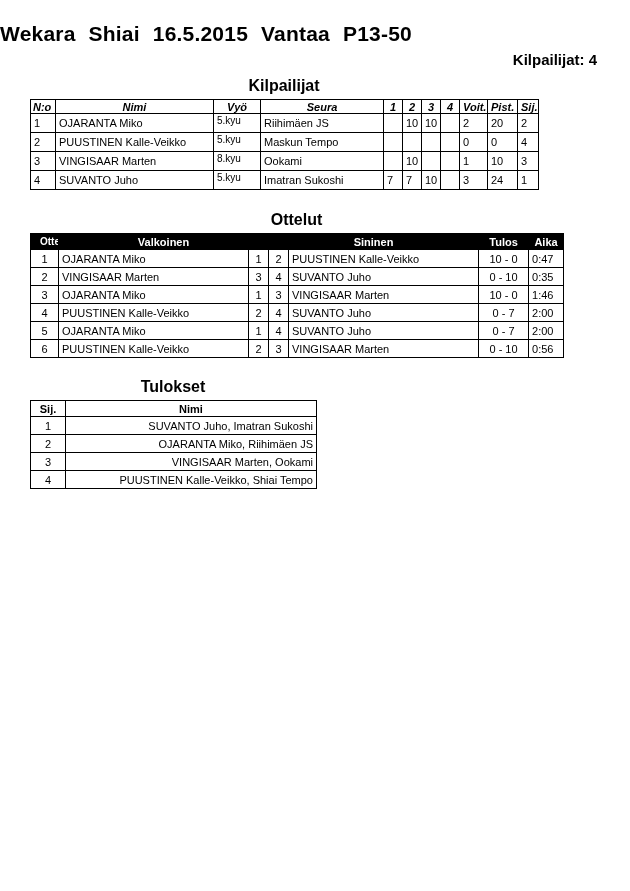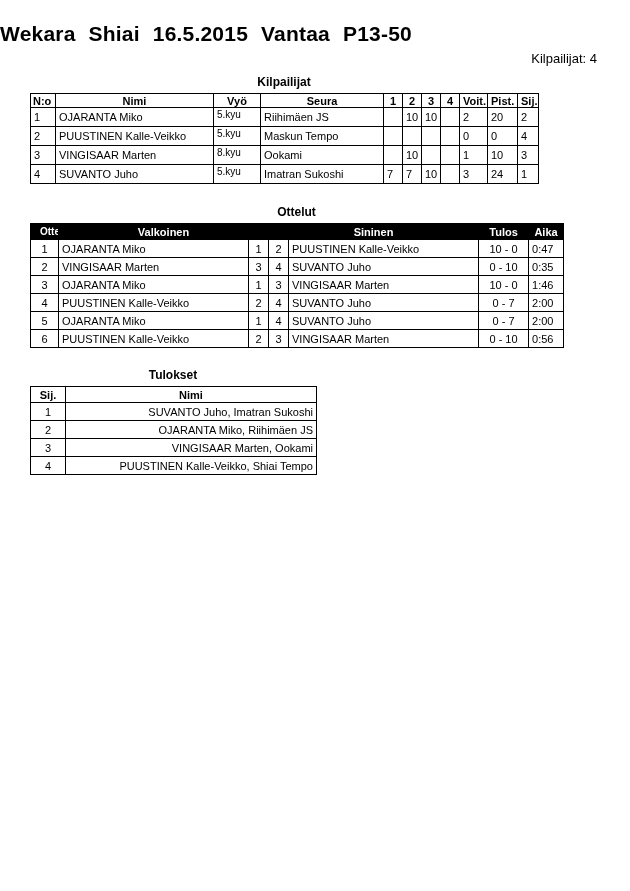--- a/index.html
+++ b/index.html
@@ -9,38 +9,38 @@
     position:relative; width:630px; height:891px; background:#fff;
     margin:0 auto; overflow:hidden;
   }
   .title {
     padding-top:22px; text-align:left;
     font-size:21px; font-weight:bold; word-spacing:7px;
     letter-spacing:0.2px;
   }
   .count-line {
     margin-top:5px; padding-right:33px; text-align:right;
-    font-size:13px; font-weight:normal;
+    font-size:15px; font-weight:bold;
   }
   .section { margin-left:30px; }
   .section-label {
-    font-weight:bold; font-size:12px; text-align:center; margin-bottom:4px;
+    font-weight:bold; font-size:16px; text-align:center; margin-bottom:4px;
   }
   table { border-collapse:collapse; table-layout:fixed; background:#fff; }
   th, td {
     border:1px solid #000; font-size:11px;
     white-space:nowrap; overflow:hidden; padding:0 3px;
   }
   th { font-weight:bold; }
 
   
   .sec-kilpailijat { margin-top:9px; }
   #t-kilpailijat { width:508px; }
   .sec-kilpailijat .section-label { width:508px; }
-  #t-kilpailijat th { height:14px; }
+  #t-kilpailijat th { height:14px;font-style:italic; }
   #t-kilpailijat td { height:19px; text-align:left; vertical-align:middle; }
   #t-kilpailijat th.c0 { text-align:left; padding-left:2px; }
   #t-kilpailijat td.c2 { font-size:10px; vertical-align:top; padding-top:1px; }
 
   
   .sec-ottelut { margin-top:21px; }
   #t-ottelut { width:533px; }
   .sec-ottelut .section-label { width:533px; }
   #t-ottelut th {
     background:#000; color:#fff; height:16px; border-color:#000;

